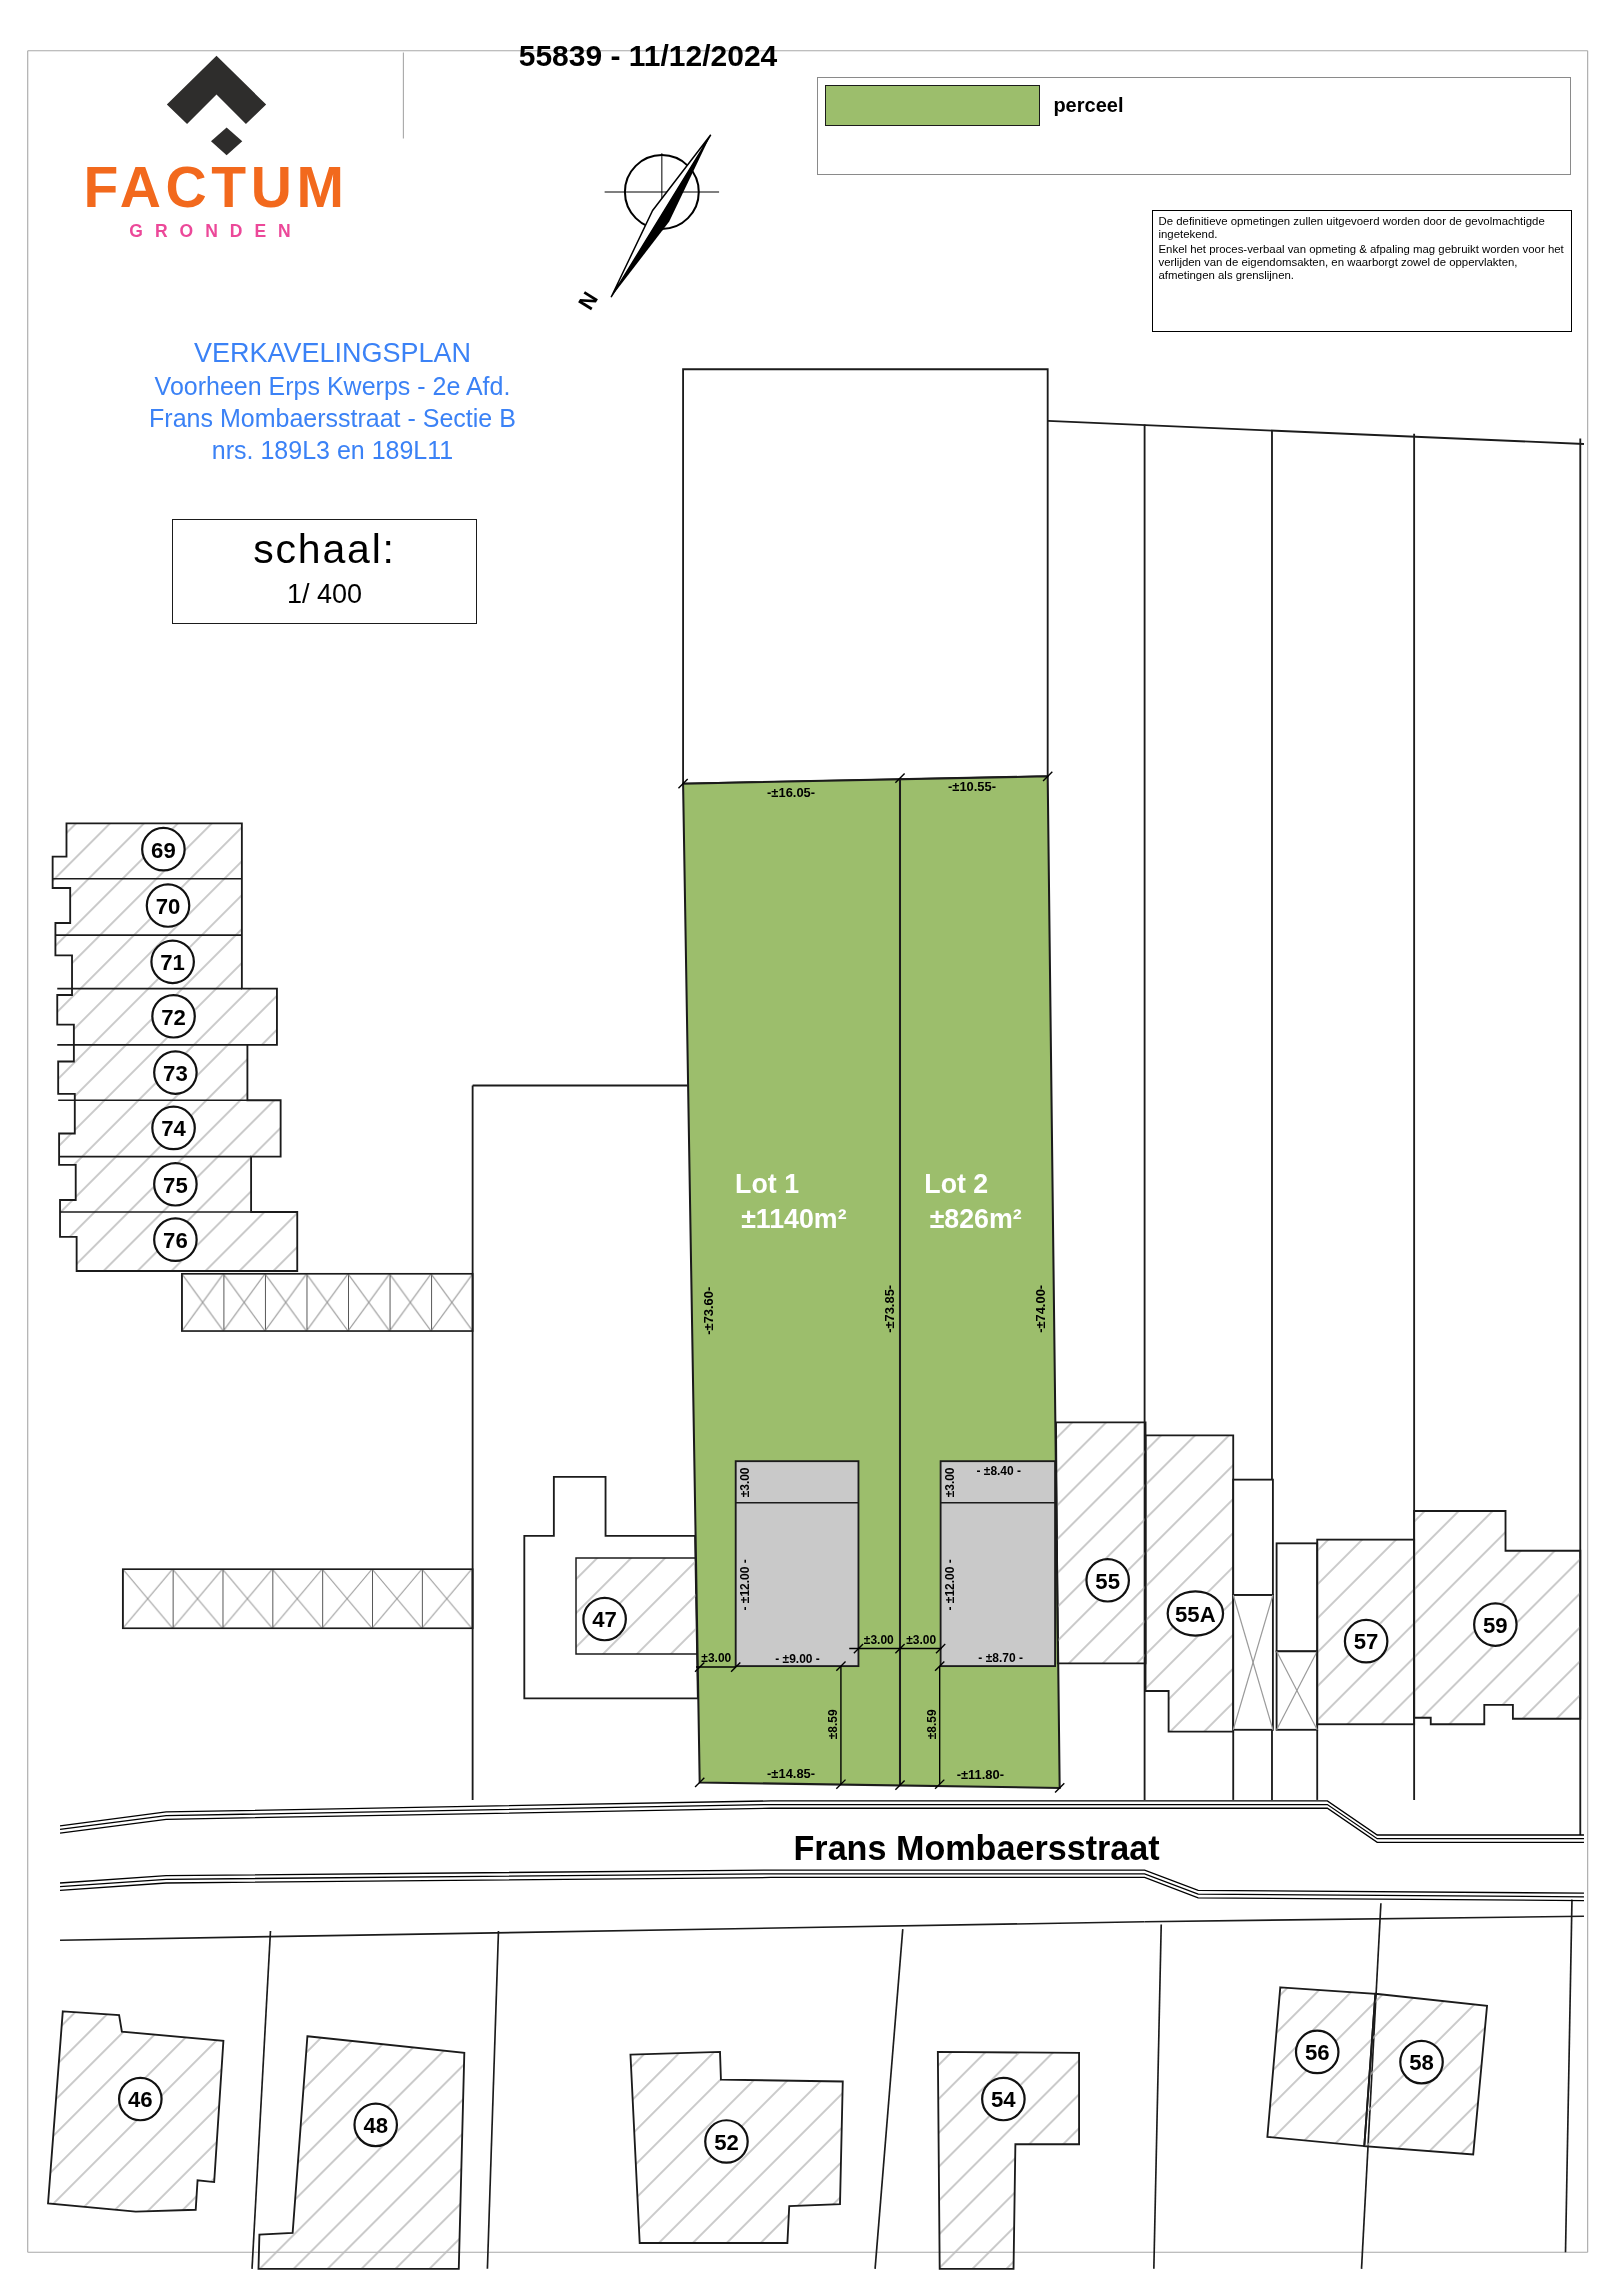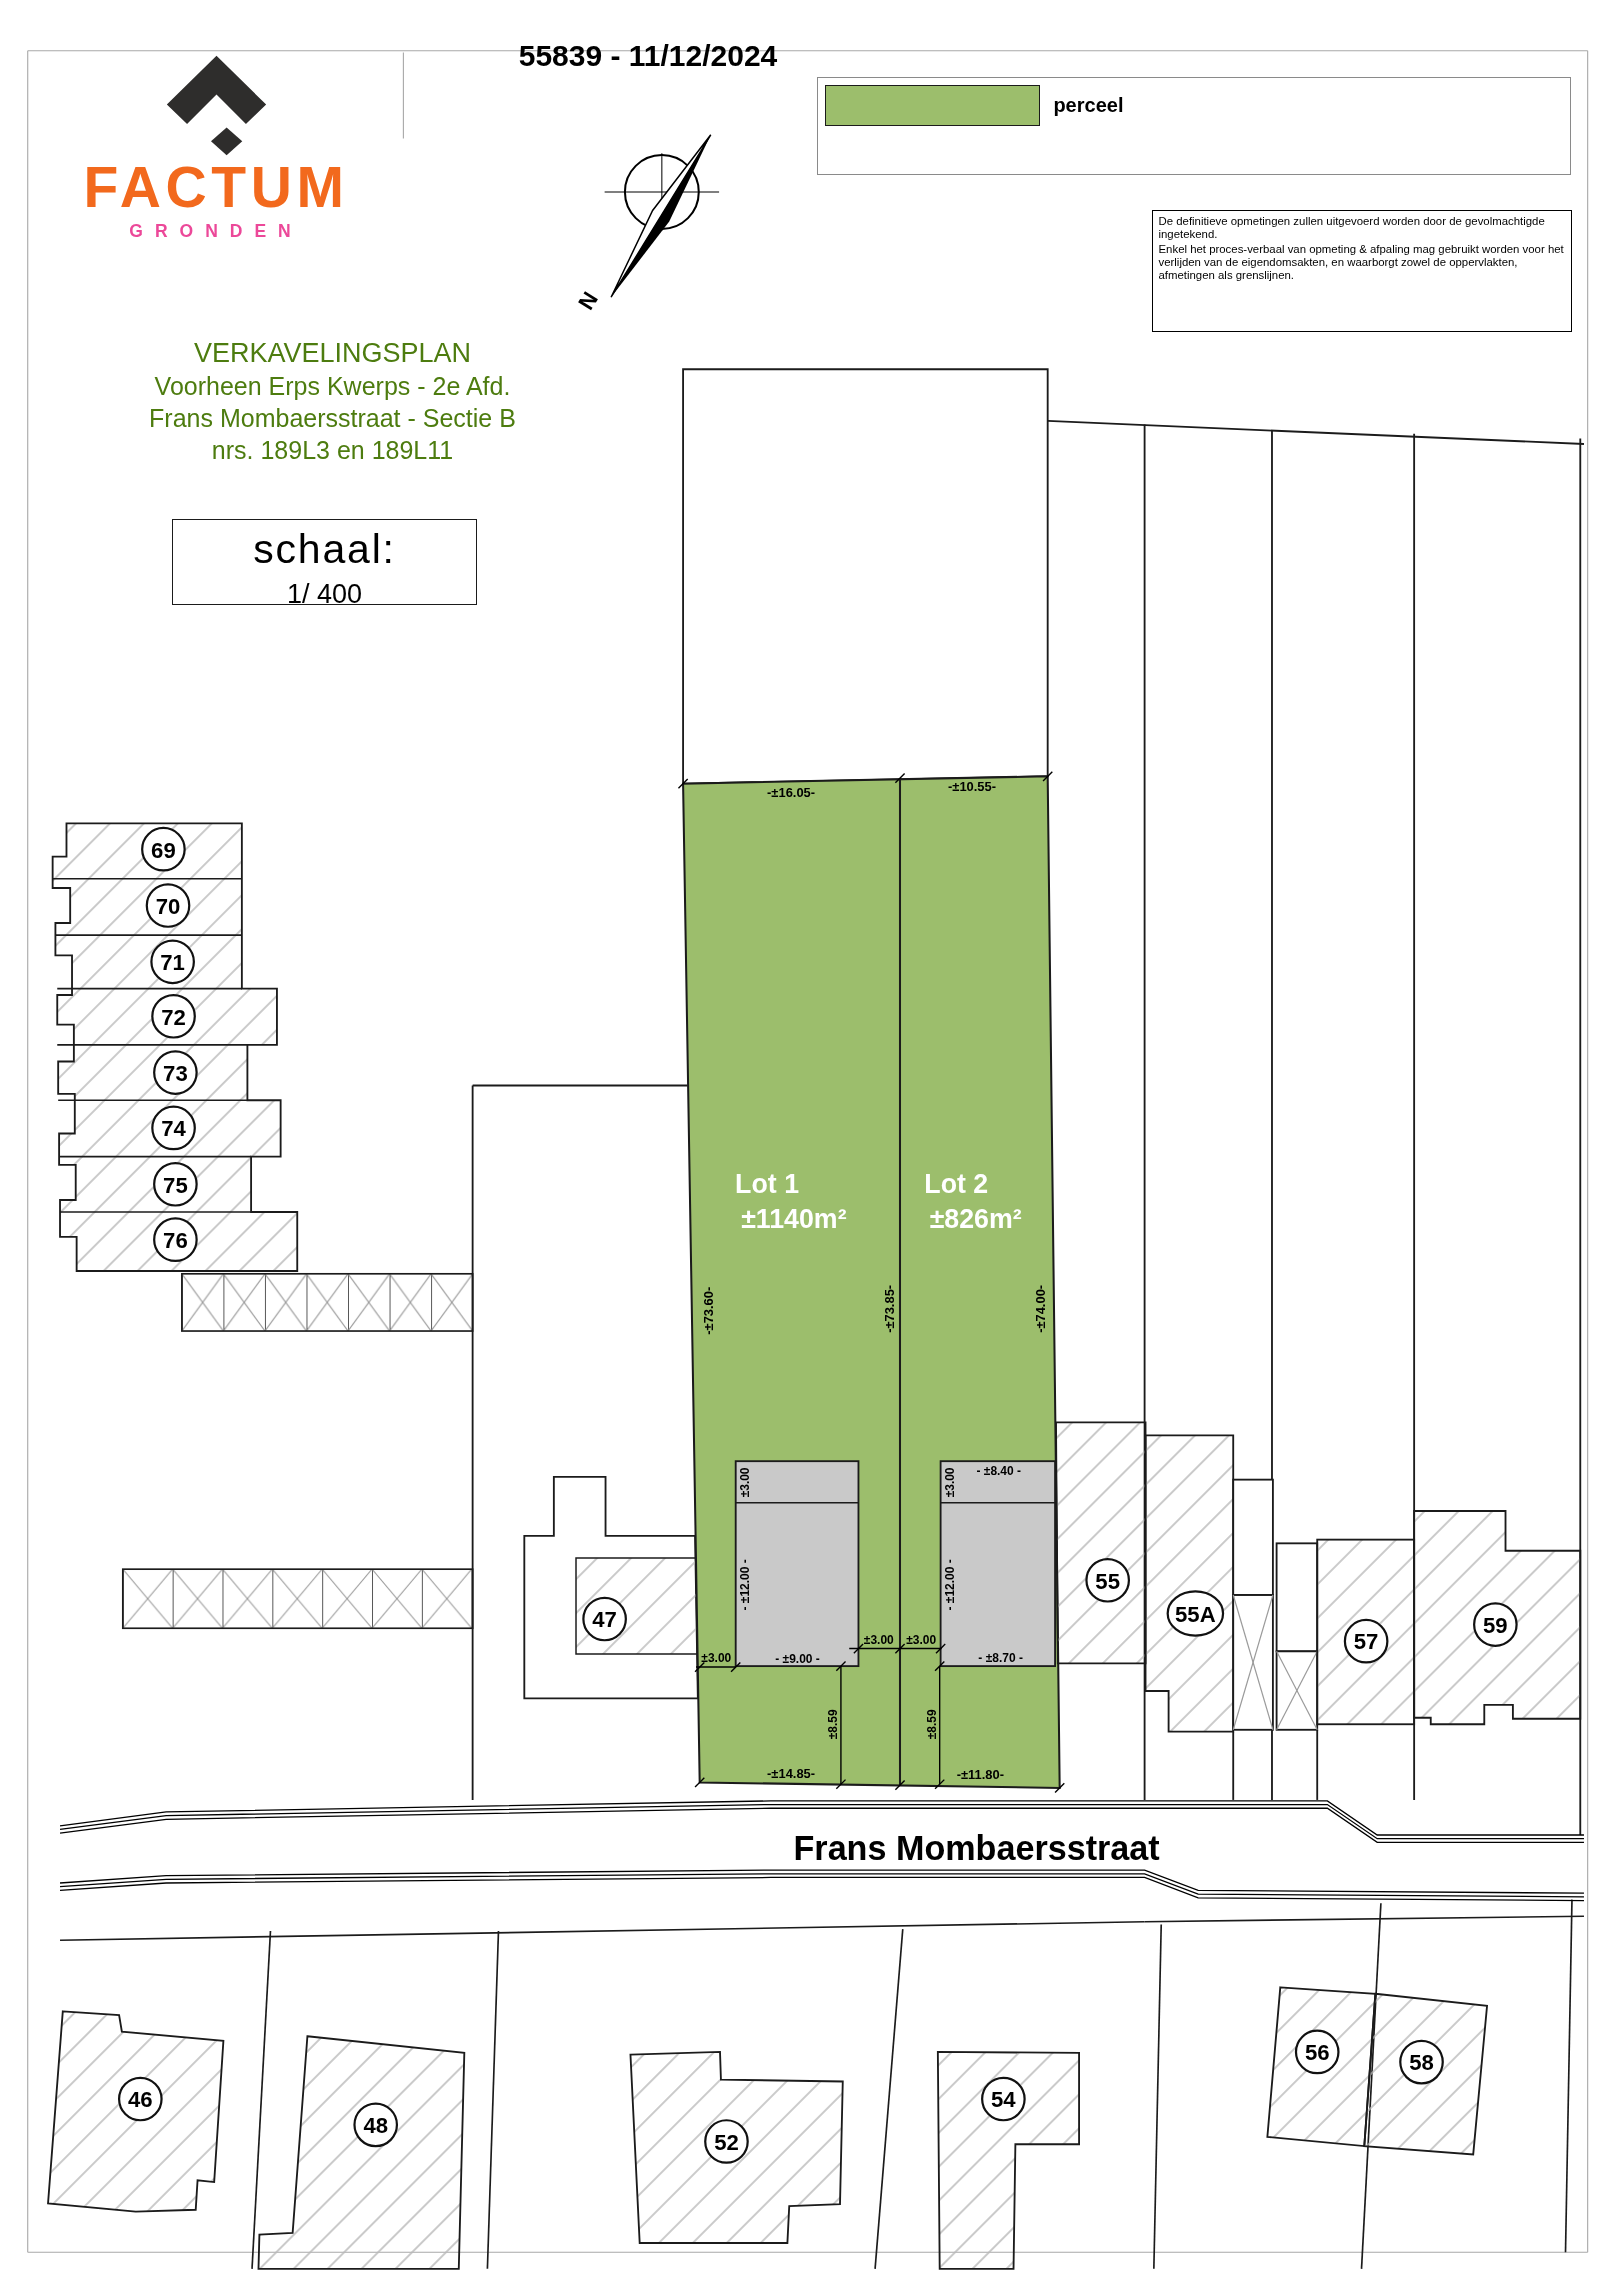--- a/index.html
+++ b/index.html
@@ -20,24 +20,24 @@
   #logo .sub{font-size:17.5px;font-weight:bold;letter-spacing:12px;margin-top:5.5px;}
   #plan-number{left:454px;top:39px;width:388px;text-align:center;
                font-size:30px;font-weight:bold;color:#000;}
   #legend{left:817px;top:77px;width:752px;height:96px;border:0.9px solid #8a8a8a;background:#fff;}
   .legend-row{position:absolute;left:7.4px;height:41px;display:flex;align-items:center;}
   .legend-swatch{width:215px;height:41px;border:1.8px solid #1b1b1b;box-sizing:border-box;flex:0 0 auto;}
   .legend-label{font-size:20px;font-weight:bold;color:#000;margin-left:13px;white-space:nowrap;}
   #disclaimer{left:1152px;top:210px;width:407px;height:113px;border:1.8px solid #000;
               background:#fff;padding:3.7px 5.5px;color:#000;}
   #disclaimer p{margin:0 0 2.8px 0;font-size:11.4px;line-height:1.13;}
-  #title-block{left:60px;top:337px;width:545px;text-align:center;color:#4d7c0f;}
+  #title-block{left:60px;top:337px;width:545px;text-align:center;color:#3b82f6;}
   #title-block .t1{font-size:27px;line-height:33px;}
   #title-block .t2{font-size:25px;line-height:32px;}
-  #scale-box{left:172px;top:519px;width:305px;height:86px;border:1.8px solid #1b1b1b;
+  #scale-box{left:172px;top:519px;width:305px;height:105px;border:1.8px solid #1b1b1b;
              text-align:center;box-sizing:border-box;background:#fff;}
   #scale-box .s1{font-size:41px;letter-spacing:1.8px;margin-top:5.5px;color:#000;}
   #scale-box .s2{font-size:27px;margin-top:6px;color:#000;}
 </style>
 </head>
 <body>
 
 <div id="page">
 
 <svg id="plan-svg" width="1620" height="2291" viewBox="0 0 1755 2482">

